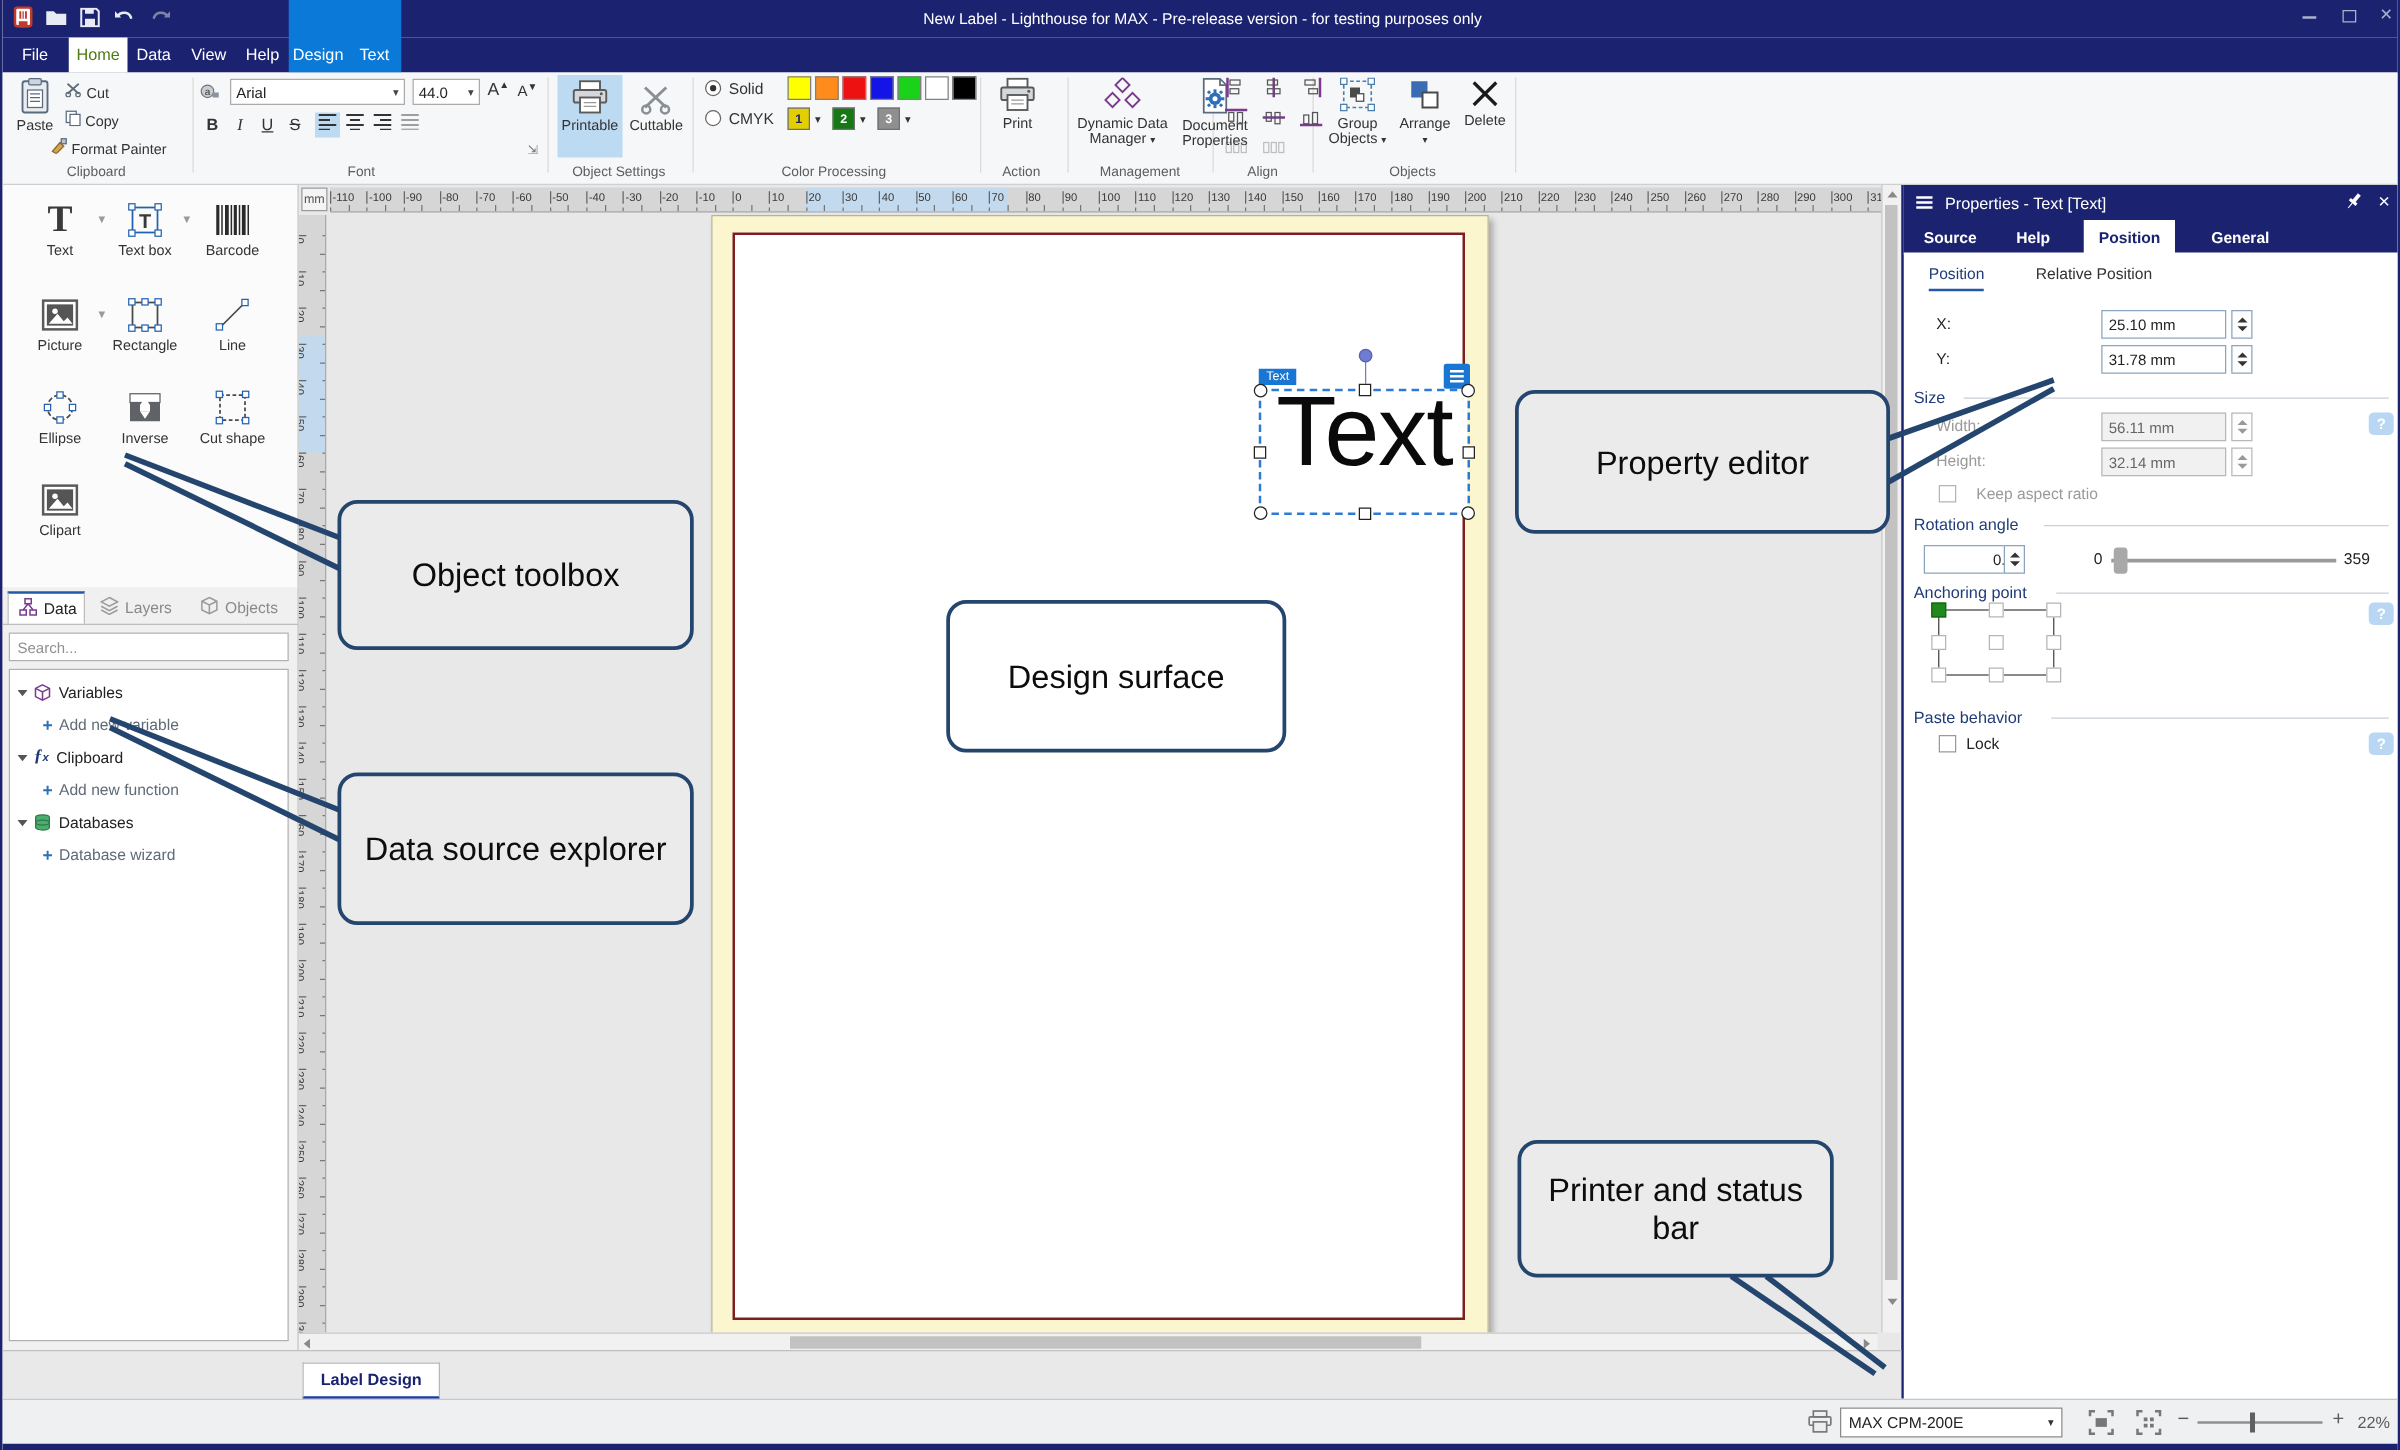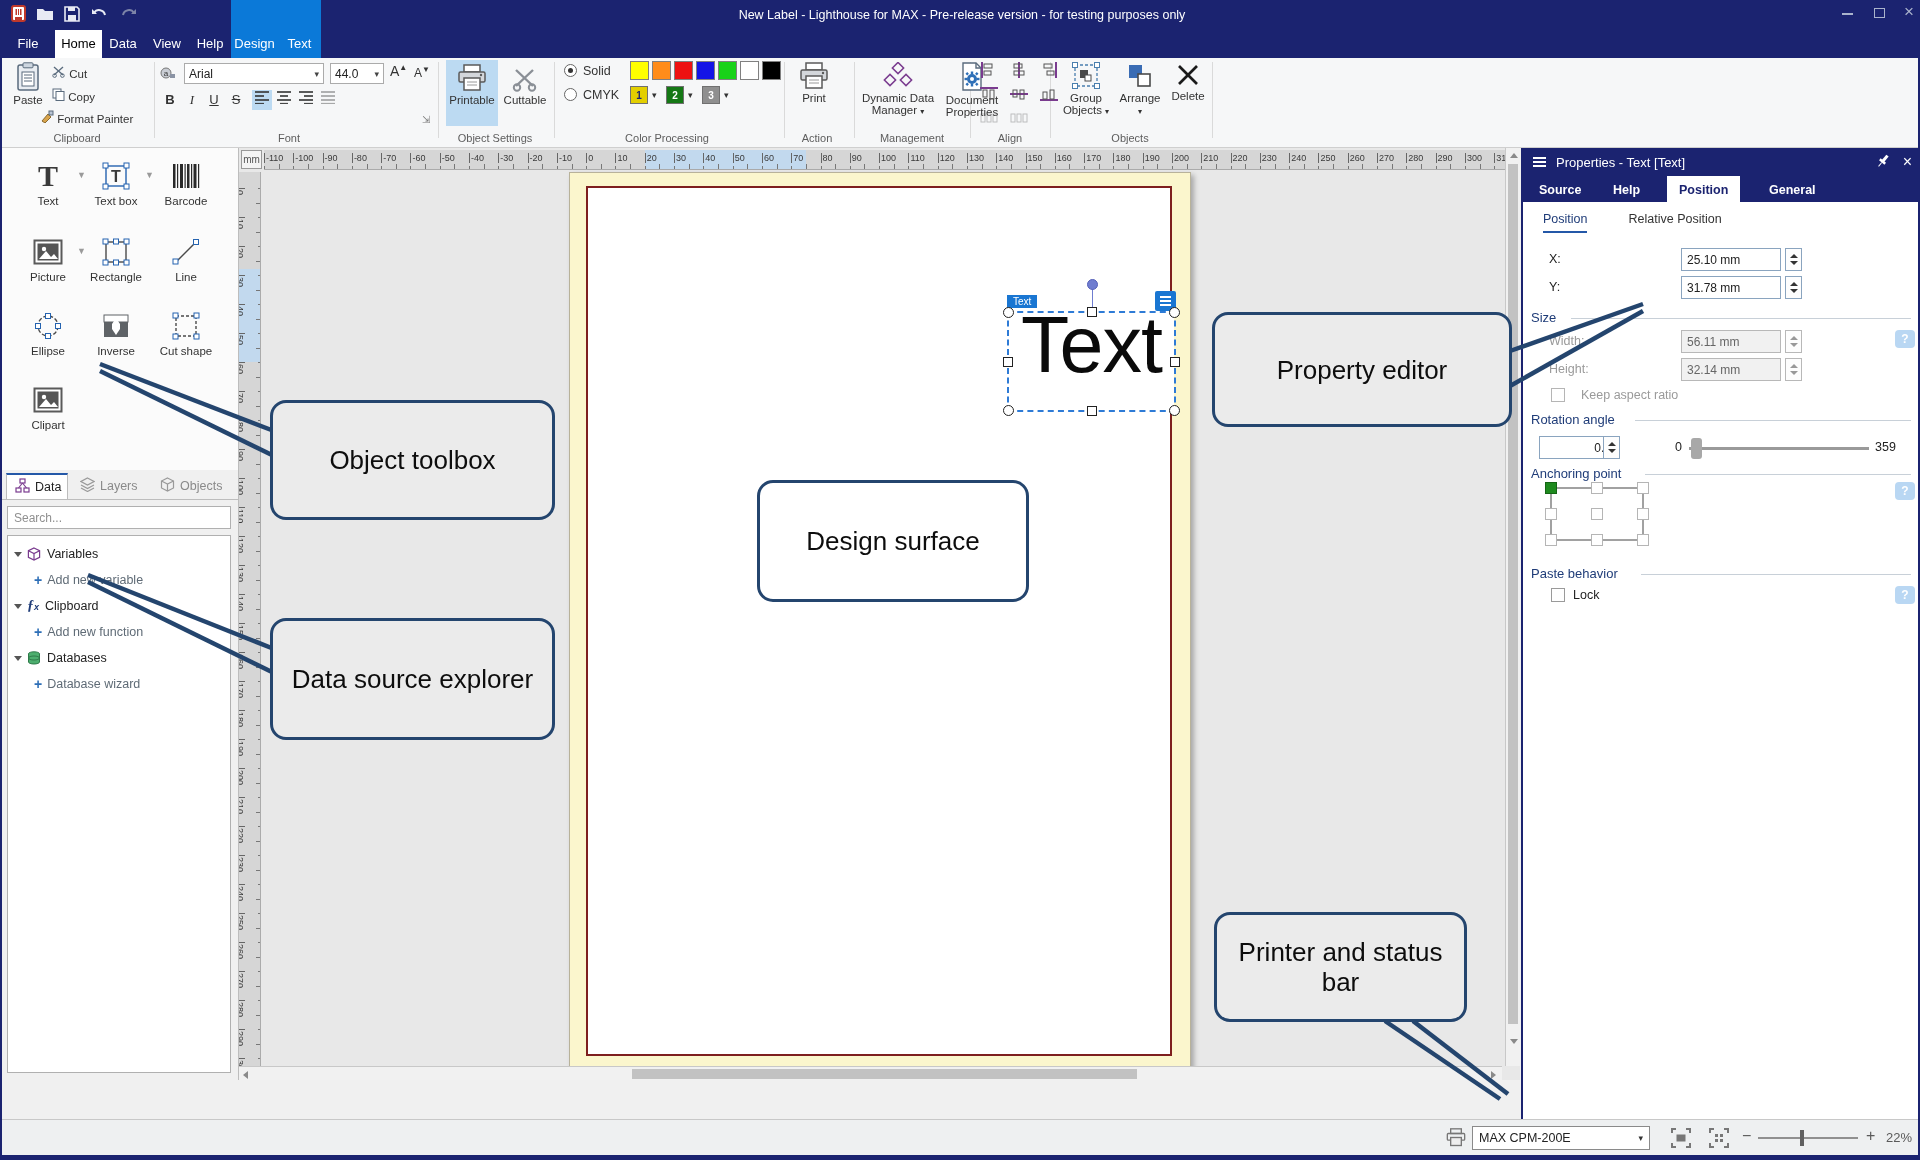--- a/index.html
+++ b/index.html
@@ -5,21 +5,21 @@
   html,body{margin:0;padding:0;background:#555;}
   *{box-sizing:border-box;font-family:"Liberation Sans",sans-serif;}
   #app{position:relative;width:1920px;height:1160px;background:#f0f0f0;overflow:hidden;
        border-left:2px solid #1b2370;border-right:2px solid #1b2370;}
   .abs{position:absolute;}
   
   #titlebar{left:0;top:0;width:1920px;height:30px;background:#1b2370;}
   #tabrow{left:0;top:30px;width:1920px;height:28px;background:#1b2370;}
   .qat-ic{position:absolute;top:6px;color:#e8eaf4;}
   .menu-tab{position:absolute;top:0;height:28px;line-height:28px;text-align:center;color:#fff;font-size:13px;cursor:default;}
-  .menu-tab.active{background:#fff;color:#000000;}
+  .menu-tab.active{background:#fff;color:#4d7c0f;}
   .menu-tab.ctx{color:#fff;}
   #ctxblock{left:229px;top:0;width:90px;height:58px;background:#0b79d8;}
   #wintitle{left:0;top:0;width:1920px;height:30px;line-height:30px;text-align:center;color:#fff;font-size:12.5px;}
   .winbtn{position:absolute;top:8px;color:#aab3cc;font-size:14px;line-height:14px;}
   
   #ribbon{left:0;top:58px;width:1920px;height:90px;background:#f6f7f8;border-bottom:1px solid #cfcfcf;}
   .rgroup-label{position:absolute;top:74px;transform:translateX(-50%);font-size:11px;color:#5d5d5d;}
   .rdivider{position:absolute;top:4px;height:76px;width:1px;background:#dadada;}
   .rsmall{font-size:11.5px;color:#333;}
   .rbig{position:absolute;text-align:center;font-size:11.5px;color:#333;}
@@ -1016,20 +1016,23 @@
         <span class="anchorbox" style="left:92px;top:52px"></span>
       </div>
 
     <span class="psection" style="left:8px;top:418px">Paste behavior</span>
     <div class="psection-line" style="left:118px;top:426px;width:270px"></div>
     <span class="helpbadge" style="left:372px;top:438px">?</span>
     <span class="cb" style="left:28px;top:440px"></span>
     <span class="plabel" style="left:50px;top:440px">Lock</span>
   </div>
 
+  <div class="abs" id="docstrip">
+    <div id="doctab">Label Design</div>
+  </div>
   <div class="abs" id="statusbar">
     <span class="sbitem" style="left:1444px;top:8px"><svg width="20" height="19" viewBox="0 0 30 28">
           <rect x="7" y="1" width="16" height="7" fill="none" stroke="#777" stroke-width="2"></rect>
           <rect x="2" y="8" width="26" height="10" rx="1.5" fill="none" stroke="#777" stroke-width="2"></rect>
           <rect x="7" y="14" width="16" height="12" fill="#eee" stroke="#777" stroke-width="2"></rect>
         </svg></span>
     <div class="sbitem" id="printercombo">
       <span>MAX CPM-200E</span>
         <span class="caret">▾</span>
     </div>

